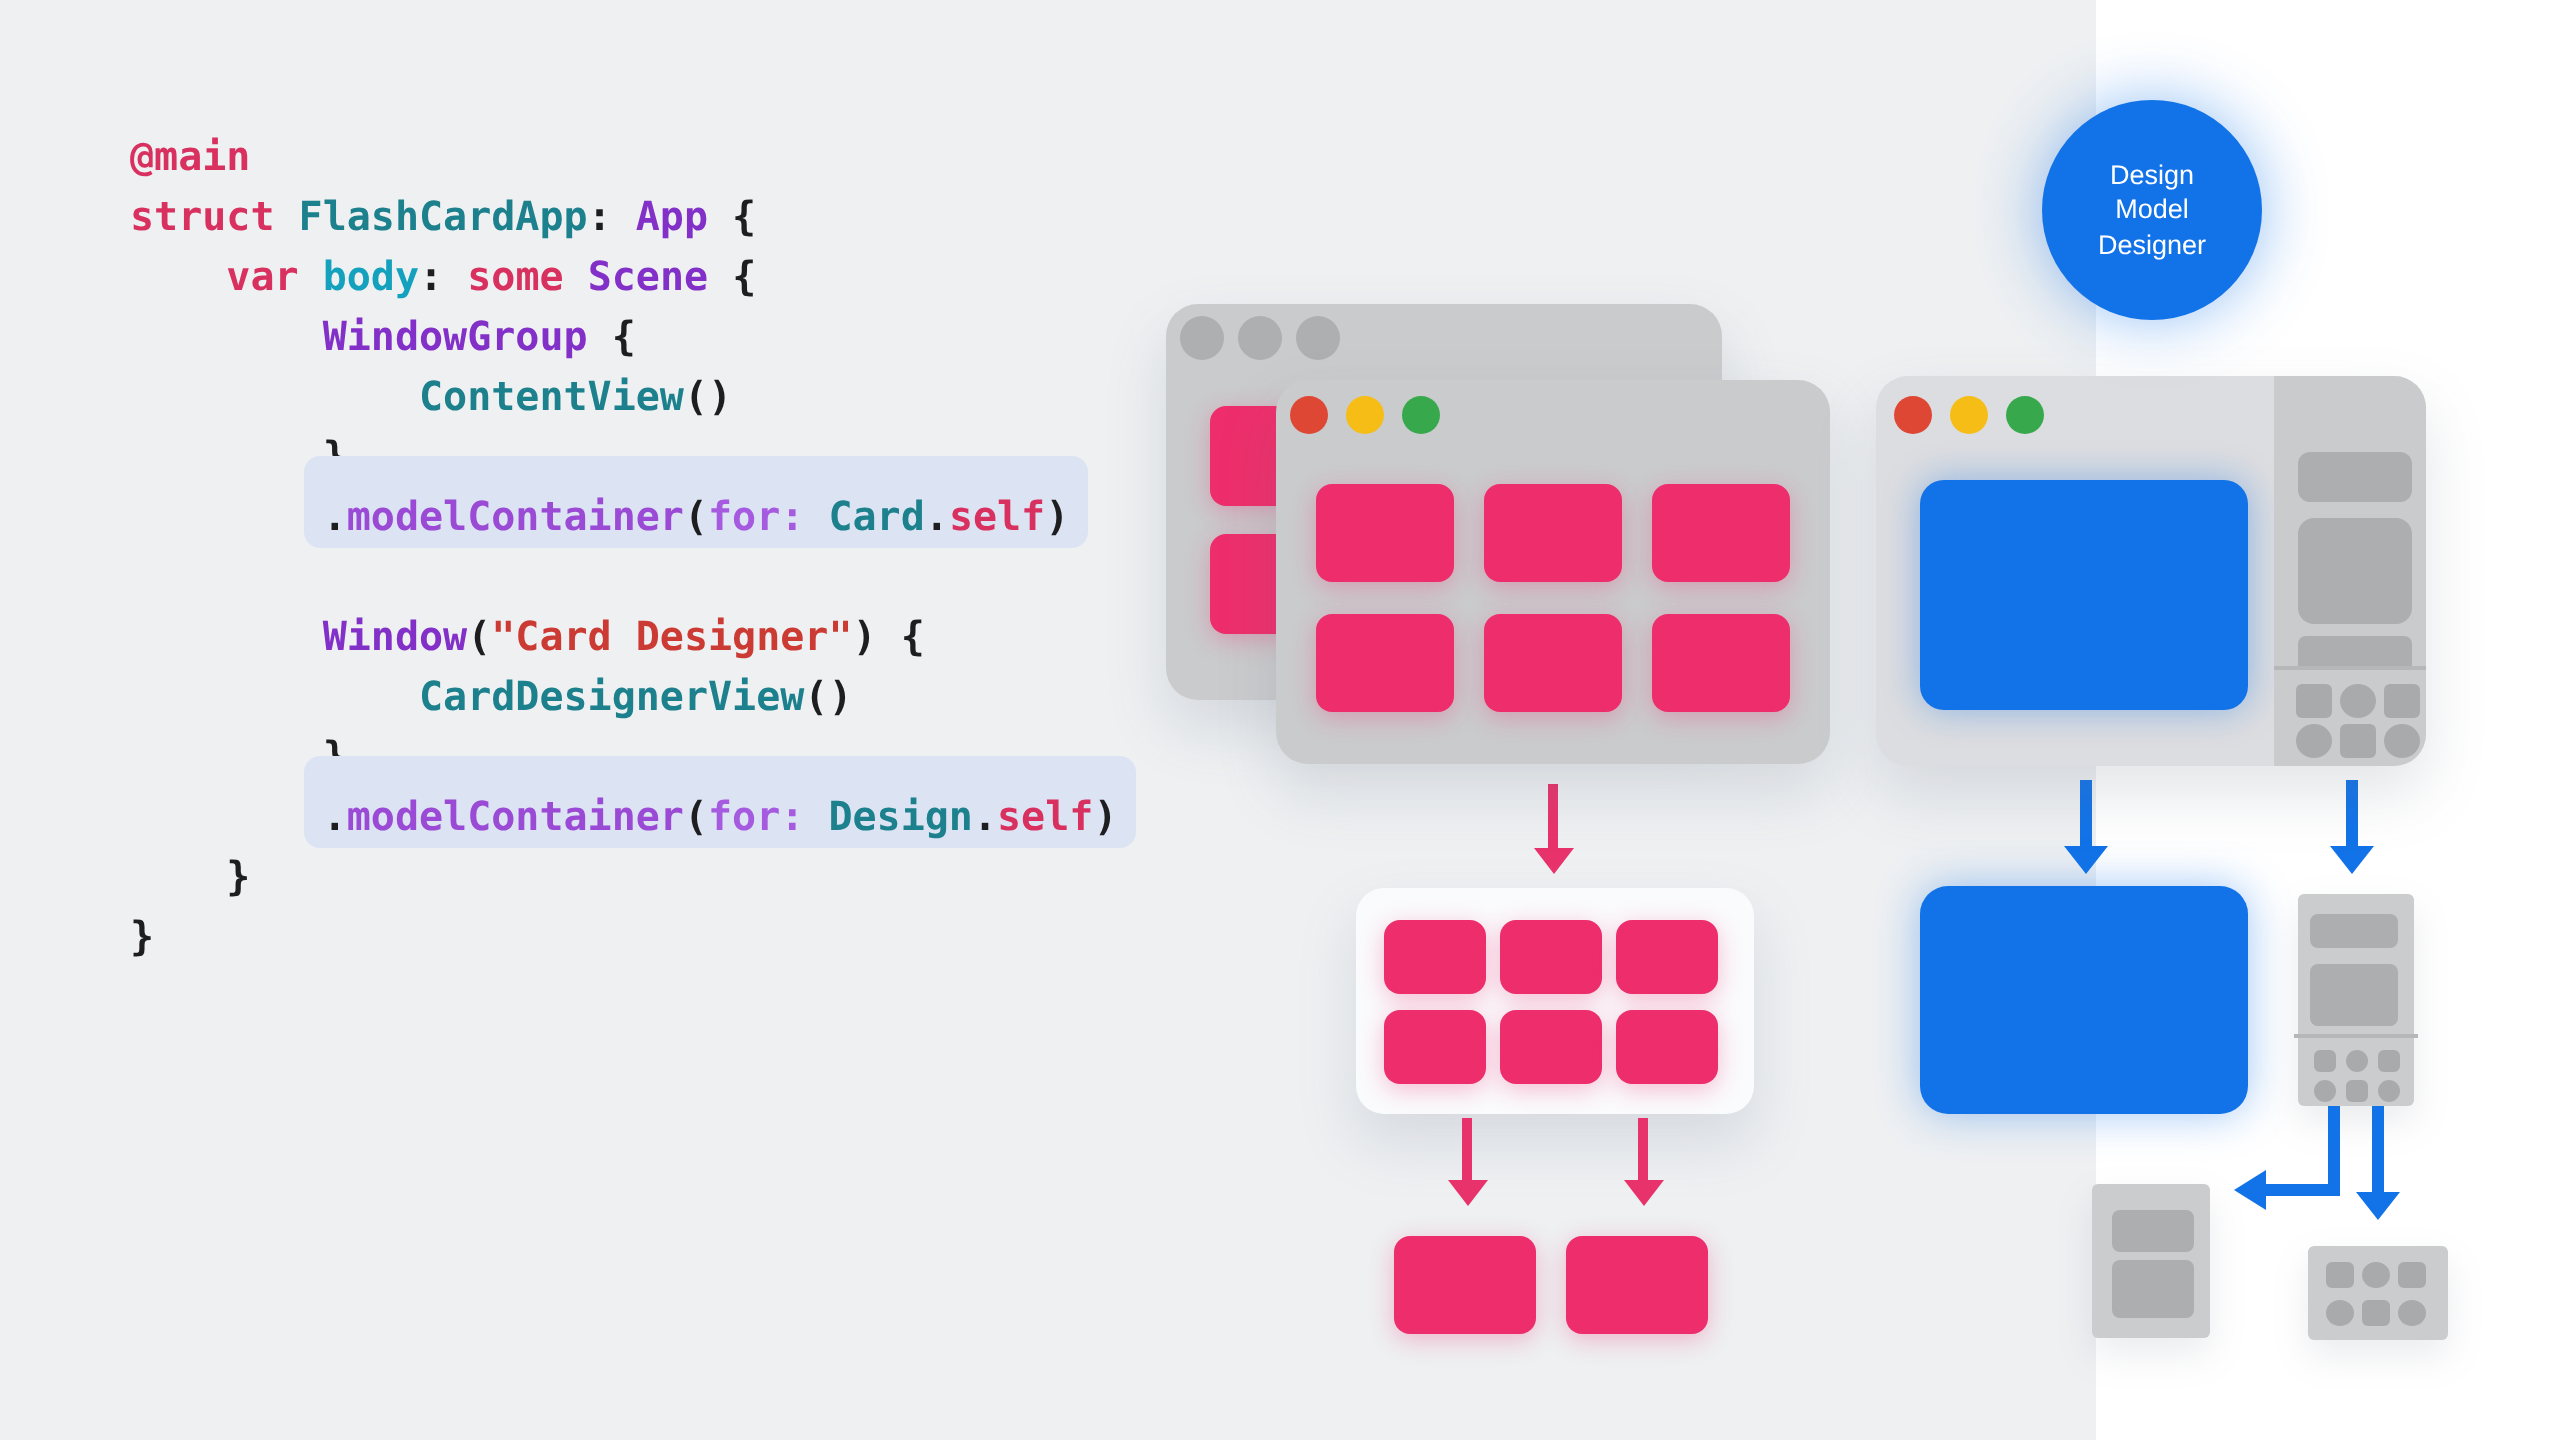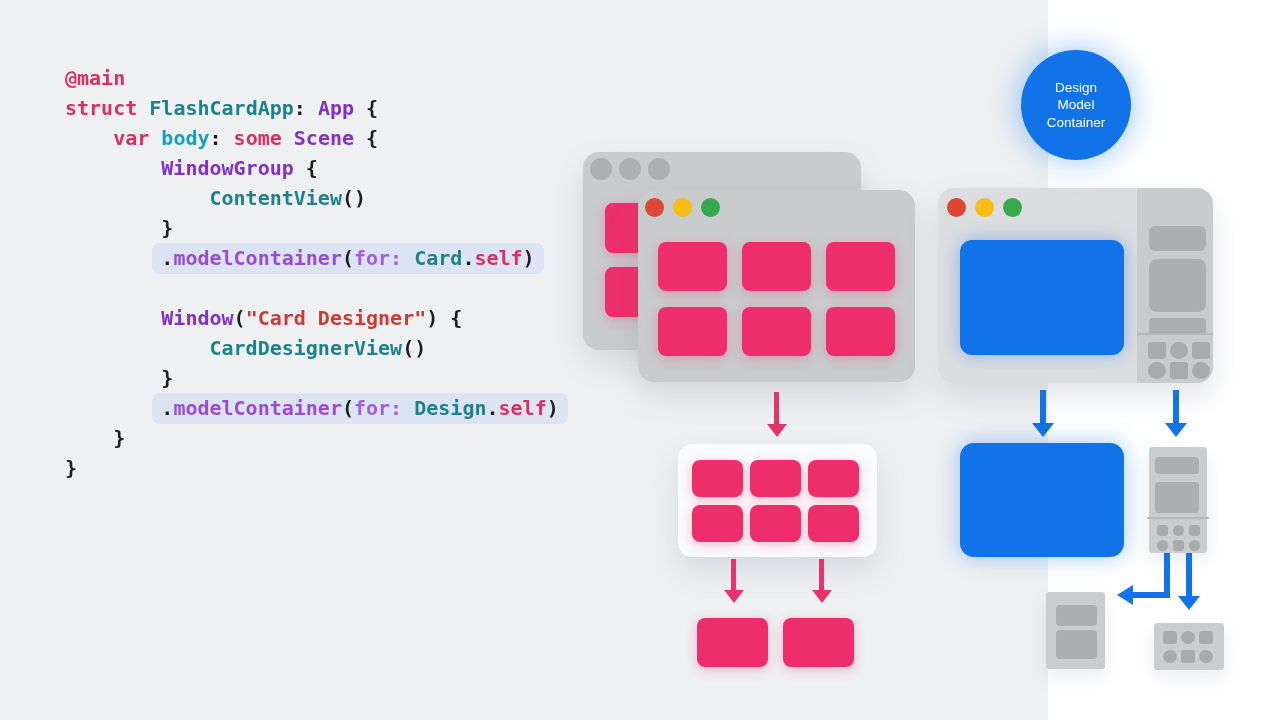--- a/index.html
+++ b/index.html
@@ -3,21 +3,21 @@
 <meta charset="utf-8">
 <style>
   html,body{margin:0;padding:0;}
   body{width:1280px;height:720px;overflow:hidden;font-family:"Liberation Sans",sans-serif;}
   #stage{position:relative;width:1048px;height:720px;background:#eef0f2;}
 
   
   #code-panel{position:absolute;left:65px;top:63px;font-family:"DejaVu Sans Mono",monospace;
     font-size:20px;line-height:30px;font-weight:600;white-space:pre;color:#1e1e20;}
   .code-line{height:30px;}
-  .code-hl{background:#dce4f4;border-radius:8px;padding:3px 9px 4px 9px;margin-left:-9px;}
+  .code-hl{background:#dce4f4;border-radius:8px;padding:18px 9px 4px 9px;margin-left:-9px;}
   .tk-keyword{color:#d9315f;}
   .tk-type{color:#1d808d;}
   .tk-property{color:#13a1bd;}
   .tk-scene_type{color:#8230c8;}
   .tk-member{color:#9a4ad4;}
   .tk-param{color:#a55ae0;}
   .tk-string{color:#cc3b33;}
   .tk-plain{color:#1e1e20;}
 
   
@@ -127,21 +127,21 @@
 
   <div class="stem pink" style="left:731px;top:559px;width:5px;height:32px;"></div>
   <div class="head-down pink" style="left:724px;top:590px;"></div>
   <div class="stem pink" style="left:819px;top:559px;width:5px;height:32px;"></div>
   <div class="head-down pink" style="left:812px;top:590px;"></div>
 
   <div class="pink-card abs" id="detail-card-1"></div>
   <div class="pink-card abs" id="detail-card-2"></div>
 
   <div class="model-circle" id="design-circle">
-    <span>Design Model Container</span>
+    <span>Design Model Designer</span>
   </div>
 
   <div class="window" id="design-window">
     <span class="tl tl-red" style="left:9px;top:10px;"></span>
     <span class="tl tl-yellow" style="left:37px;top:10px;"></span>
     <span class="tl tl-green" style="left:65px;top:10px;"></span>
     <div id="design-content"></div>
     <div id="design-sidebar">
       <div class="side-item" style="left:12px;top:38px;width:57px;height:25px;border-radius:6px;"></div>
       <div class="side-item" style="left:12px;top:71px;width:57px;height:53px;border-radius:8px;"></div>

